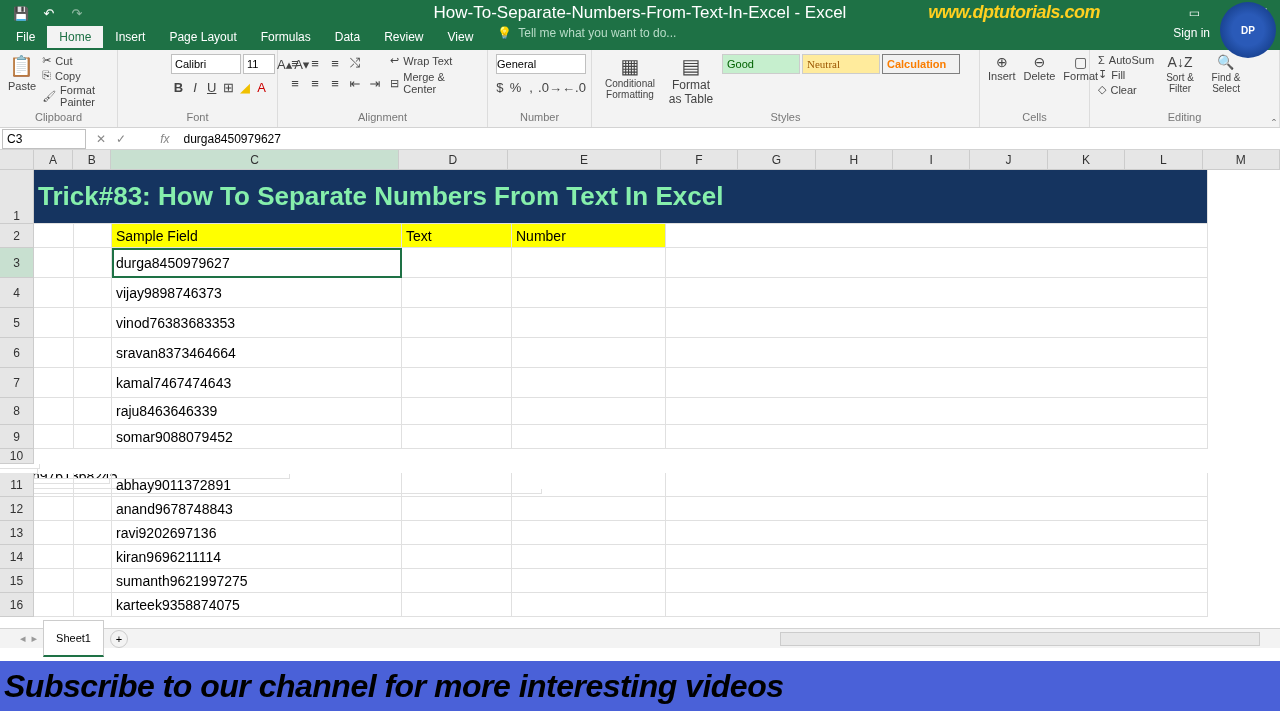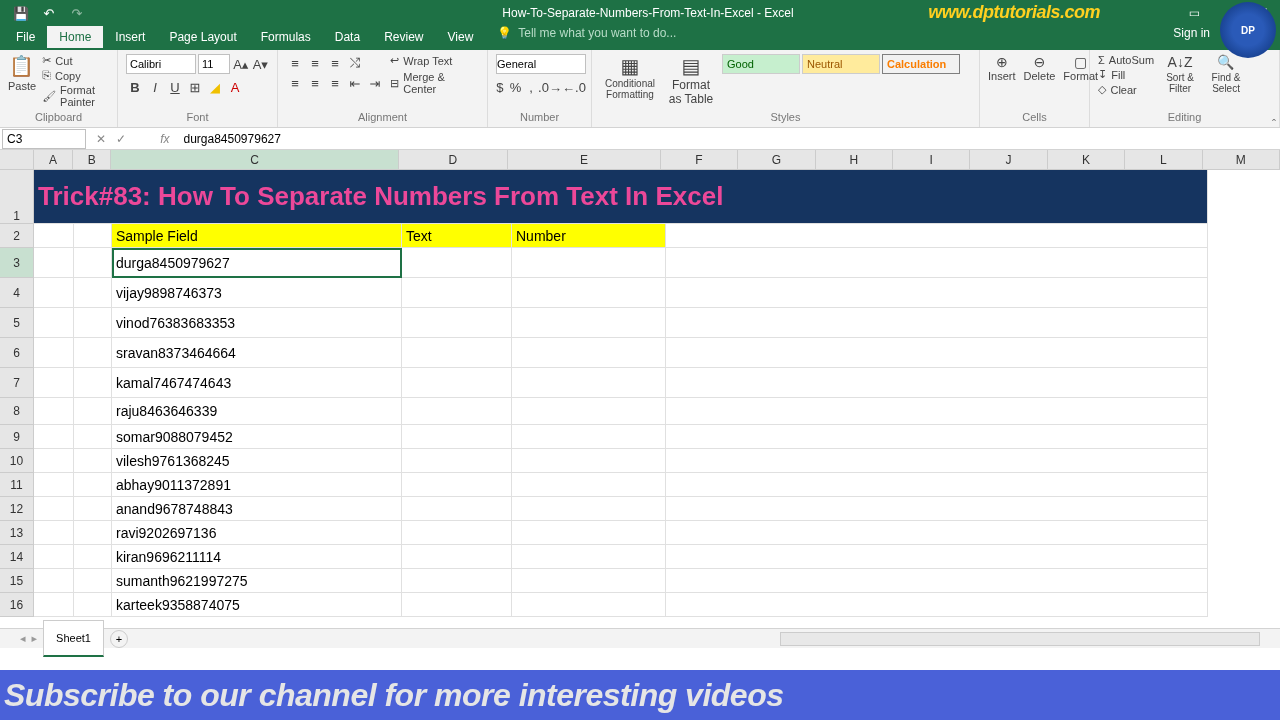--- a/index.html
+++ b/index.html
@@ -2,21 +2,21 @@
 <html><head>
 <meta charset="utf-8">
 <style>
 * { margin: 0; padding: 0; box-sizing: border-box; font-family: "Segoe UI", Tahoma, sans-serif; }
 body { background: #fff; width: 1280px; height: 720px; overflow: hidden; position: relative; }
 
 
 .titlebar { background: #1e7145; height: 26px; display: flex; align-items: center; color: #fff; font-size: 12px; position: relative; }
 .qat { display: flex; align-items: center; gap: 14px; padding-left: 14px; }
 .qat-icon { width: 14px; height: 14px; display: inline-flex; align-items: center; justify-content: center; color: #fff; font-size: 13px; }
-.title-center { position: absolute; left: 50%; transform: translateX(-50%); font-size: 12px; margin-left: 8px; }
+.title-center { position: absolute; left: 50%; transform: translateX(-50%); font-size: 17px; }
 .title-right { position: absolute; right: 80px; display: flex; gap: 20px; align-items: center; }
 .brand-url { position: absolute; right: 180px; top: 2px; font-style: italic; font-weight: bold; font-size: 18px; color: #ffd020; letter-spacing: -0.5px; }
 .win-controls { position: absolute; right: 8px; display: flex; gap: 16px; font-size: 13px; }
 .logo-badge { position: absolute; right: 4px; top: 2px; width: 56px; height: 56px; background: radial-gradient(circle, #2a5ab8 40%, #0b2f72 100%); border-radius: 50%; z-index: 50; display: flex; align-items: center; justify-content: center; color: #fff; font-size: 10px; font-weight: bold; }
 
 
 .ribbon-tabs { background: #1e7145; height: 24px; display: flex; align-items: flex-start; padding-left: 4px; font-size: 12px; }
 .ribbon-tab { padding: 4px 12px; color: #fff; cursor: pointer; }
 .ribbon-tab.active { background: #f3f3f3; color: #1e7145; }
 .tellme { color: #b8dcc8; padding-left: 12px; display: flex; align-items: center; gap: 6px; }
@@ -26,42 +26,42 @@
 .ribbon { background: #f3f3f3; height: 78px; display: flex; border-bottom: 1px solid #d3d3d3; font-size: 11px; color: #444; }
 .group { border-right: 1px solid #dcdcdc; padding: 4px 8px; display: flex; flex-direction: column; justify-content: space-between; }
 .group-label { text-align: center; font-size: 11px; color: #777; padding-top: 2px; }
 .group-body { display: flex; gap: 6px; align-items: flex-start; flex: 1; }
 
 .paste-btn { display: flex; flex-direction: column; align-items: center; gap: 2px; }
 .clip-icons { display: flex; flex-direction: column; gap: 2px; font-size: 11px; }
 .clip-row { display: flex; align-items: center; gap: 4px; }
 
 .font-controls { display: flex; flex-direction: column; gap: 4px; }
-.font-row { display: flex; gap: 2px; align-items: center; }
+.font-row { display: flex; gap: 2px; align-items: center; margin-left: 45px; }
 .font-sel { width: 70px; height: 20px; border: 1px solid #c0c0c0; background: #fff; font-size: 11px; padding: 1px 3px; }
 .size-sel { width: 32px; height: 20px; border: 1px solid #c0c0c0; background: #fff; font-size: 11px; padding: 1px 3px; }
 .fmt-btn { width: 18px; height: 18px; display: inline-flex; align-items: center; justify-content: center; border: none; background: transparent; font-size: 13px; }
 .bold { font-weight: bold; }
 .italic { font-style: italic; }
 .underline { text-decoration: underline; }
 
 .align-grid { display: flex; flex-direction: column; gap: 2px; }
 .align-row { display: flex; gap: 2px; }
 
 .wrap-merge { display: flex; flex-direction: column; gap: 4px; font-size: 11px; }
 .wrap-item { display: flex; align-items: center; gap: 4px; }
 
 .number-sel { width: 90px; height: 20px; border: 1px solid #c0c0c0; background: #fff; font-size: 11px; }
 .num-row { display: flex; gap: 6px; margin-top: 4px; }
 
 .styles-box { display: flex; flex-direction: column; gap: 2px; }
 .style-cell { width: 78px; height: 20px; border: 1px solid #ccc; font-size: 11px; padding: 2px 4px; display: flex; align-items: center; }
 .style-bad { background: #ffc7c7; color: #9c0006; }
 .style-good { background: #c6efce; color: #006100; }
-.style-neutral { background: #ffeb9c; color: #9c5700; }
+.style-neutral { background: #ffeb9c; color: #9c5700; font-family: Liberation Serif, serif; }
 .style-calc { background: #f2f2f2; color: #fa7d00; font-weight: bold; border: 1px solid #7f7f7f; }
 .style-normal2 { background: #fff; }
 .style-normal { background: #fff; }
 
 .cell-btns { display: flex; gap: 8px; }
 .cell-col { display: flex; flex-direction: column; align-items: center; font-size: 11px; }
 
 .editing-col { display: flex; flex-direction: column; gap: 2px; font-size: 11px; }
 .edit-row { display: flex; align-items: center; gap: 4px; }
 
@@ -82,35 +82,35 @@
 .colheaders { display: flex; height: 20px; background: #e6e6e6; border-bottom: 1px solid #ccc; }
 .corner { width: 34px; border-right: 1px solid #ccc; background: #e6e6e6; }
 .colh { border-right: 1px solid #ccc; text-align: center; font-size: 12px; color: #333; display: flex; align-items: center; justify-content: center; }
 .colh.sel { background: #c8e0d0; }
 
 .rowgrid { display: flex; }
 .rowh { width: 34px; background: #e6e6e6; border-right: 1px solid #ccc; border-bottom: 1px solid #ccc; text-align: center; font-size: 12px; color: #333; display: flex; align-items: center; justify-content: center; }
 .rowh.sel { background: #c8e0d0; }
 .cell { border-right: 1px solid #e0e0e0; border-bottom: 1px solid #e0e0e0; font-size: 14px; padding: 2px 4px; display: flex; align-items: center; overflow: hidden; white-space: nowrap; }
 .cell.header-yellow { background: #ffff00; font-size: 14px; }
-.cell.bigtitle { background: #153460; color: #ec4899; font-size: 26px; font-weight: bold; }
+.cell.bigtitle { background: #153460; color: #86efac; font-size: 26px; font-weight: bold; }
 .cell.selected { border: 2px solid #1e7145; padding: 0 2px; }
 
 
 .wA { width: 40px; } .wB { width: 38px; } .wC { width: 290px; } .wD { width: 110px; } .wE { width: 154px; }
 .wX { width: 78px; }
 
 
 .sheettabs { height: 20px; background: #f3f3f3; border-top: 1px solid #d3d3d3; display: flex; align-items: center; font-size: 11px; padding-left: 20px; gap: 6px; position: relative; }
 .stab { padding: 11px 12px; border: 1px solid #ccc; border-bottom: 2px solid #1e7145; background: #fff; }
 .add-sheet { width: 18px; height: 18px; border: 1px solid #ccc; border-radius: 50%; display: flex; align-items: center; justify-content: center; }
 .hscroll { position: absolute; right: 20px; width: 480px; height: 14px; background: #e8e8e8; border: 1px solid #ccc; }
 
 
-.banner { position: absolute; bottom: 0; left: 0; right: 0; height: 50px; background: #4a61d8; color: #e5e5e5; font-size: 32px; font-weight: bold; font-style: italic; display: flex; align-items: center; padding-left: 4px; letter-spacing: -0.5px; }
+.banner { position: absolute; bottom: 9px; left: 0; right: 0; height: 50px; background: #4a61d8; color: #000000; font-size: 32px; font-weight: bold; font-style: italic; display: flex; align-items: center; padding-left: 4px; letter-spacing: -0.5px; }
 
 .collapse-ribbon { position: absolute; right: 4px; top: 118px; font-size: 12px; color: #777; }
 </style>
 </head>
 <body>
 
 <div class="titlebar">
   <div class="qat">
     <span class="qat-icon">💾</span>
     <span class="qat-icon">↶</span>
@@ -404,21 +404,21 @@
       </div>
       <div class="rowgrid" style="height: 24px;">
         <div class="rowh">9</div>
         <div class="cell wA"></div>
         <div class="cell wB"></div>
         <div class="cell wC">somar9088079452</div>
         <div class="cell wD"></div>
         <div class="cell wE"></div>
         <div class="cell" style="width:542px"></div>
       </div>
-      <div class="rowgrid" style="height: 24px;">
+      <div class="rowgrid" style="height: 24px; flex-direction: column;">
         <div class="rowh">10</div>
         <div class="cell wA"></div>
         <div class="cell wB"></div>
         <div class="cell wC">vilesh9761368245</div>
         <div class="cell wD"></div>
         <div class="cell wE"></div>
         <div class="cell" style="width:542px"></div>
       </div>
       <div class="rowgrid" style="height: 24px;">
         <div class="rowh">11</div>

